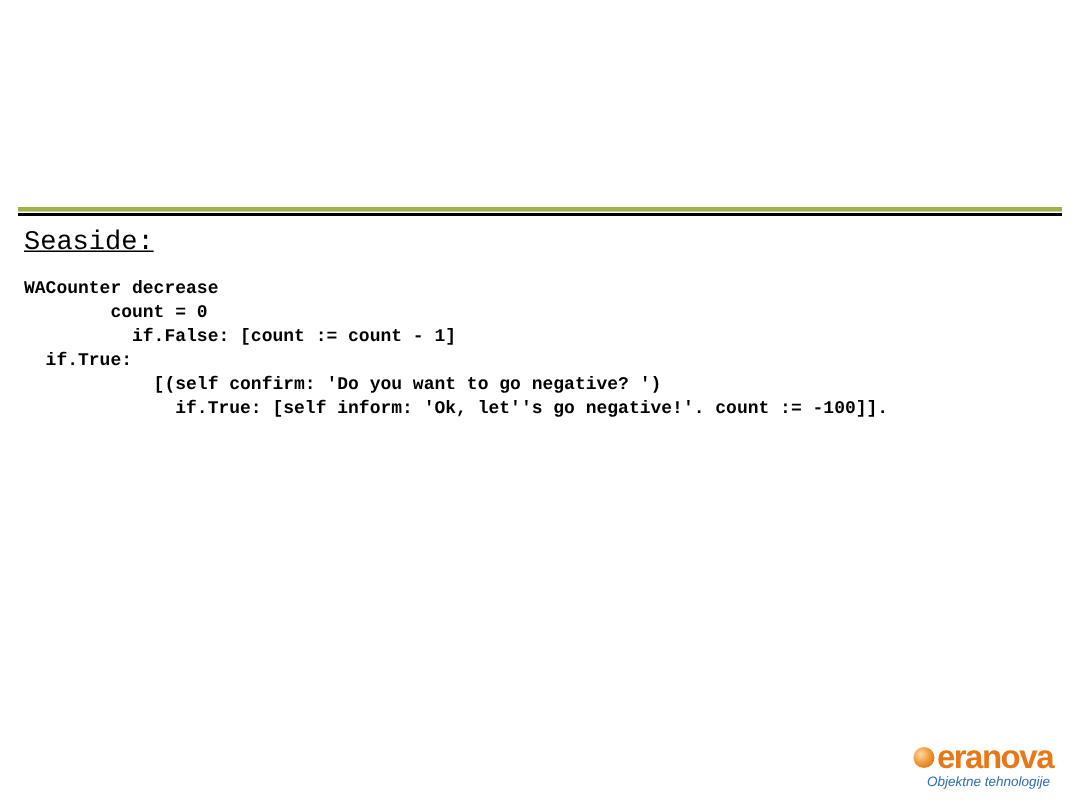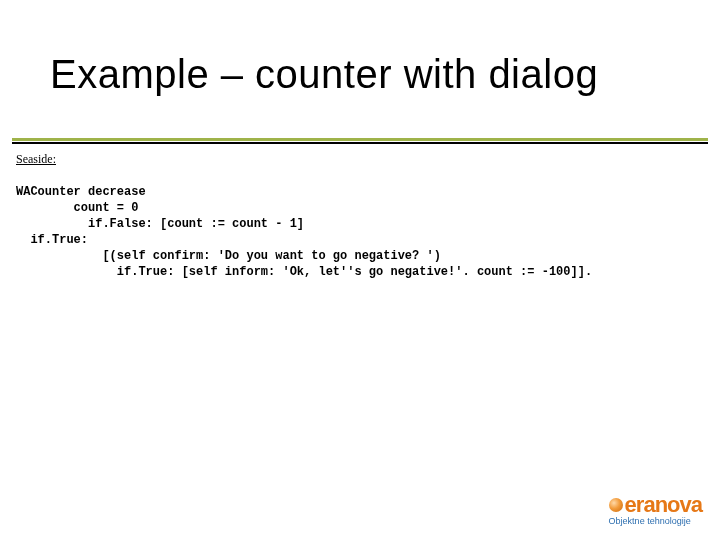--- a/index.html
+++ b/index.html
@@ -40,22 +40,22 @@
     top: 142px;
     left: 12px;
     width: 696px;
     height: 2px;
     background: #000;
   }
   .section-label {
     position: absolute;
     top: 152px;
     left: 16px;
-    font-family: Liberation Serif, serif;
-    font-size: 12px;
+    font-family: Liberation Mono, monospace;
+    font-size: 18px;
     text-decoration: underline;
     color: #000;
   }
   .code-block {
     position: absolute;
     top: 184px;
     left: 16px;
     right: 16px;
     font-family: "Courier New", Courier, monospace;
     font-size: 12px;
@@ -76,22 +76,23 @@
     font-weight: 800;
     letter-spacing: -1px;
     color: #e67817;
     line-height: 26px;
     display: flex;
     align-items: center;
   }
   .logo-sub {
     font-family: Arial, sans-serif;
     font-size: 9px;
+    font-style: italic;
     color: #2e6fb0;
-    text-align: left;
+    text-align: right;
     margin-top: -2px;
     padding-right: 2px;
   }
   .logo-dot {
     width: 14px;
     height: 14px;
     display: inline-block;
     margin-right: 2px;
     position: relative;
   }
@@ -101,21 +102,20 @@
     inset: 0;
     border-radius: 50%;
     background: radial-gradient(circle at 35% 35%, #ffd9a8 0%, #f29b3a 45%, #c9660a 100%);
   }
 </style>
 </head>
 <body>
 
 <div class="slide">
 
-  <div class="title">Example – counter with dialog</div>
 
   <div class="rule-green"></div>
   <div class="rule-black"></div>
 
   <div class="section-label">Seaside:</div>
 
   <div class="code-block"><span>WACounter decrease</span>
 <span>        count = 0</span>
 <span>          if.False: [count := count - 1]</span>
 <span>  if.True:</span>

